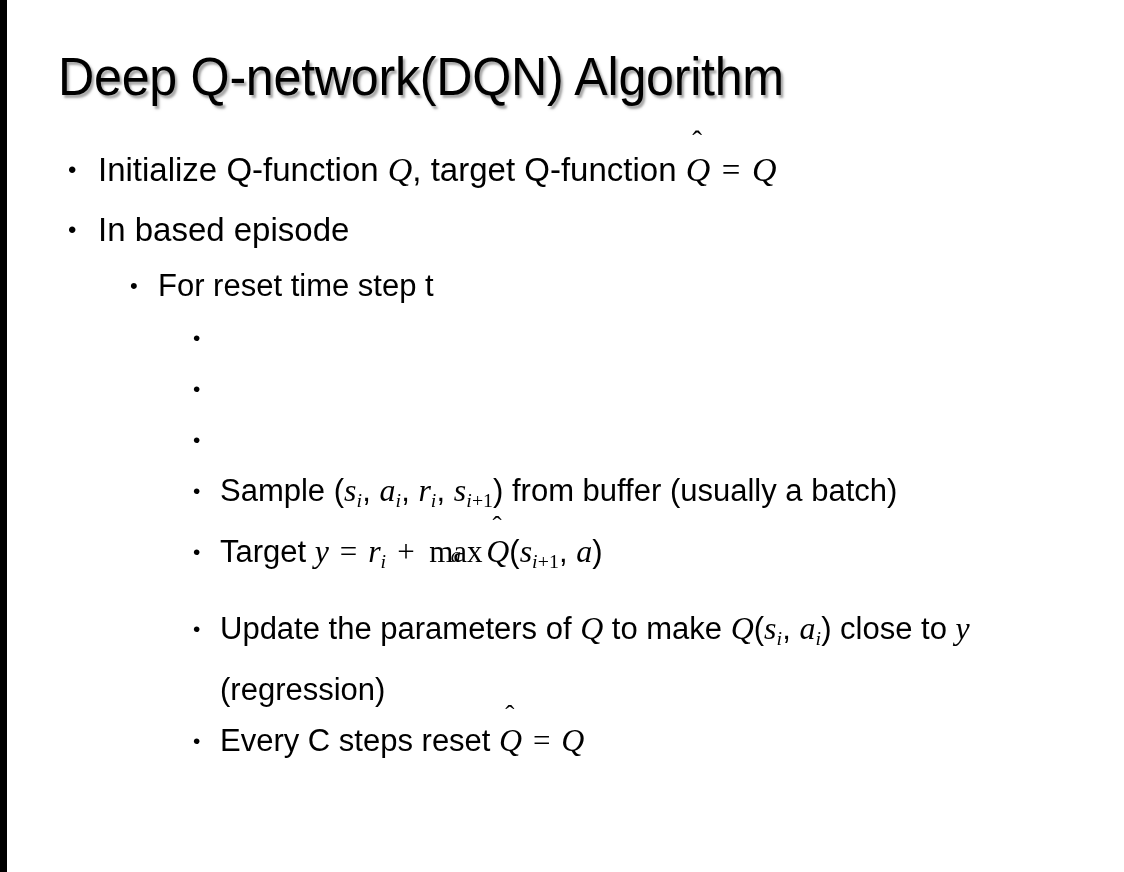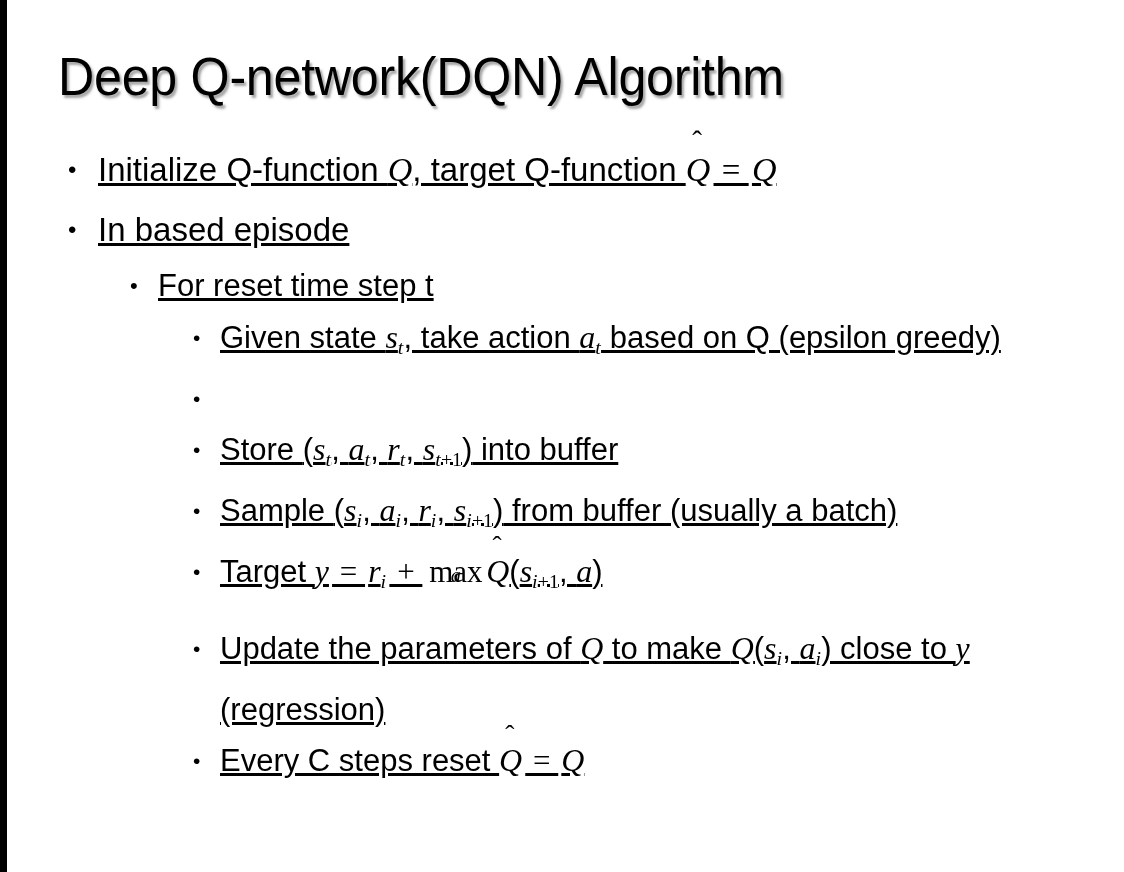--- a/index.html
+++ b/index.html
@@ -66,21 +66,20 @@
 
   .bullet .dot {
     position: absolute;
     top: 0;
     font-family: "Liberation Sans", sans-serif;
     line-height: inherit;
   }
 
   .bullet .btext {
     display: block;
-    text-decoration: underline;
   }
 
   
   .lvl1 {
     font-size: 33px;
     line-height: 60px;
     padding-left: 98px;
     min-height: 60px;
   }
   .lvl1 .dot { left: 68px; font-size: 24px; }
@@ -187,28 +186,26 @@
       <div class="bullet lvl1">
         <span class="dot">•</span>
         <span class="btext">In based episode</span>
       </div>
       <div class="bullet lvl2">
         <span class="dot">•</span>
         <span class="btext">For reset time step t</span>
       </div>
       <div class="bullet lvl3">
         <span class="dot">•</span>
-        <span class="btext">Given state <span class="m">s</span><span class="sub">t</span>, take action <span class="m">a</span><span class="sub">t</span> based on Q (epsilon greedy)</span>
-      </div>
-      <div class="bullet lvl3">
-        <span class="dot">•</span>
-      </div>
-      <div class="bullet lvl3">
-        <span class="dot">•</span>
-        <span class="btext">Store <span>(</span><span class="m">s</span><span class="sub">t</span><span>, </span><span class="m">a</span><span class="sub">t</span><span>, </span><span class="m">r</span><span class="sub">t</span><span>, </span><span class="m">s</span><span class="sub">t</span><span class="subr">+1</span><span>)</span> into buffer</span>
+      </div>
+      <div class="bullet lvl3">
+        <span class="dot">•</span>
+      </div>
+      <div class="bullet lvl3">
+        <span class="dot">•</span>
       </div>
       <div class="bullet lvl3">
         <span class="dot">•</span>
         <span class="btext">Sample <span>(</span><span class="m">s</span><span class="sub">i</span><span>, </span><span class="m">a</span><span class="sub">i</span><span>, </span><span class="m">r</span><span class="sub">i</span><span>, </span><span class="m">s</span><span class="sub">i</span><span class="subr">+1</span><span>)</span> from buffer (usually a batch)</span>
       </div>
       <div class="bullet lvl3 has-limit">
         <span class="dot">•</span>
         <span class="btext">Target <span class="m">y</span><span class="op"> = </span><span class="m">r</span><span class="sub">i</span><span class="op"> + </span><span class="maxop">max<span class="lim">a</span></span><span class="hat">Q<span class="hatmark">ˆ</span></span>(<span class="m">s</span><span class="sub">i</span><span class="subr">+1</span>, <span class="m">a</span>)</span>
       </div>
       <div class="bullet lvl3">

